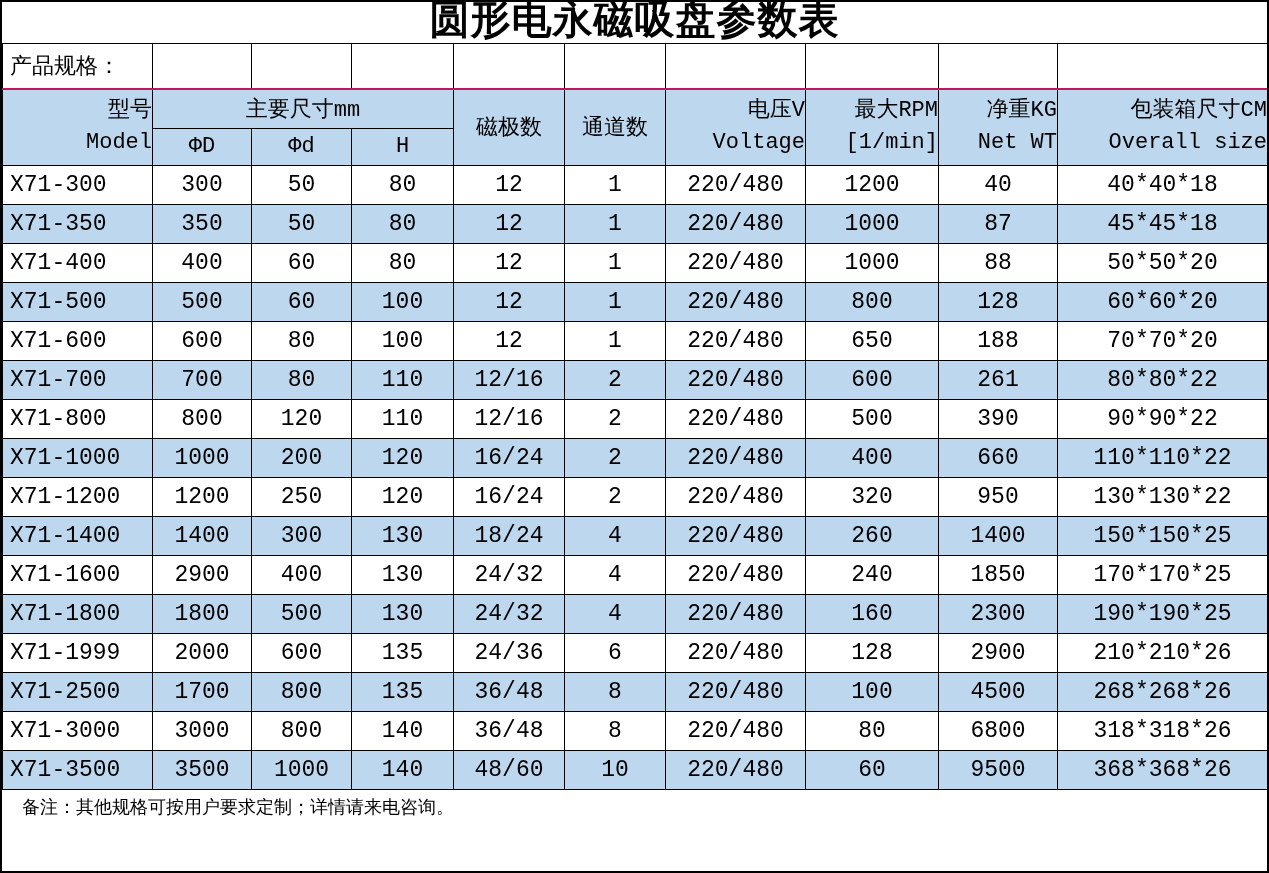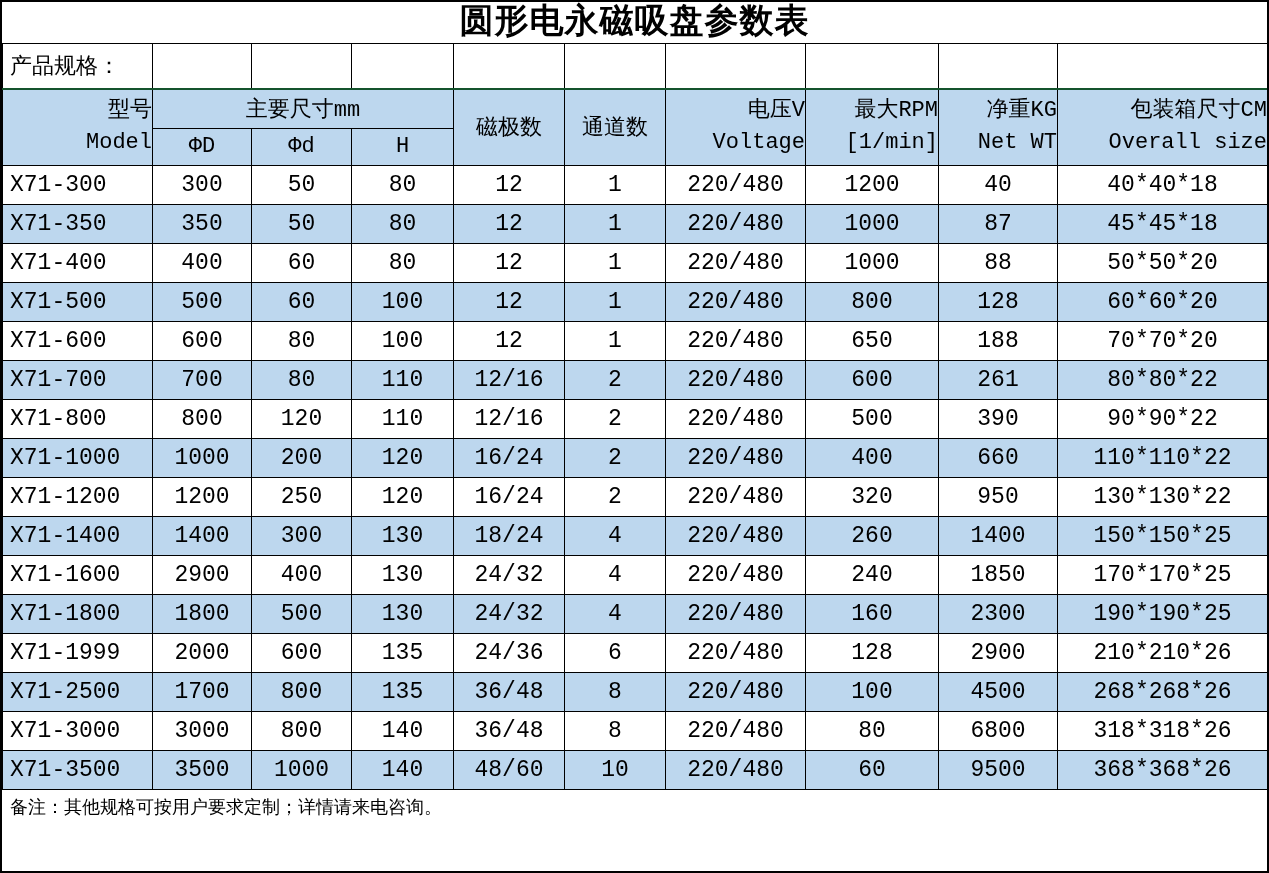--- a/index.html
+++ b/index.html
@@ -10,21 +10,21 @@
     width:1269px; height:873px;
     border:2px solid #000;
     background:#fff;
     overflow:hidden;
   }
 
   .title {
     height:42px;
     line-height:42px;
     text-align:center;
-    font-size:34px;
+    font-size:40px;
     font-weight:bold;
     border-bottom:1px solid #000;
     letter-spacing:1px;
   }
 
   table.tbl {
     border-collapse:collapse;
     table-layout:fixed;
     width:1265px;
   }
@@ -35,36 +35,36 @@
     font-size:23px;
     height:39px;
     overflow:hidden;
     white-space:nowrap;
   }
   table.tbl td.left { text-align:left; padding-left:7px; }
 
   tr.spec-row td {
     height:45px;
     border-top:none;
-    border-bottom:2px solid #14532d;
+    border-bottom:2px solid #be185d;
     font-size:22px;
   }
 
   tr.hrow td, tr.hrow2 td {
     background:var(--hdr-blue);
     font-size:22px;
   }
   tr.hrow td { height:39px; }
   tr.hrow2 td { height:37px; }
   tr.hrow td .l2 { line-height:1.45;text-align:right; }
 
   #rows-body tr.stripe td { background:var(--stripe-blue); }
 
   .notes {
-    padding:5px 8px 0 8px;
+    padding:5px 8px 0 20px;
     font-size:18px;
   }
   .notes div { line-height:27px; white-space:nowrap; }
 
   
   .sheet > table { margin:0; }
 </style>
 </head>
 <body>
 

